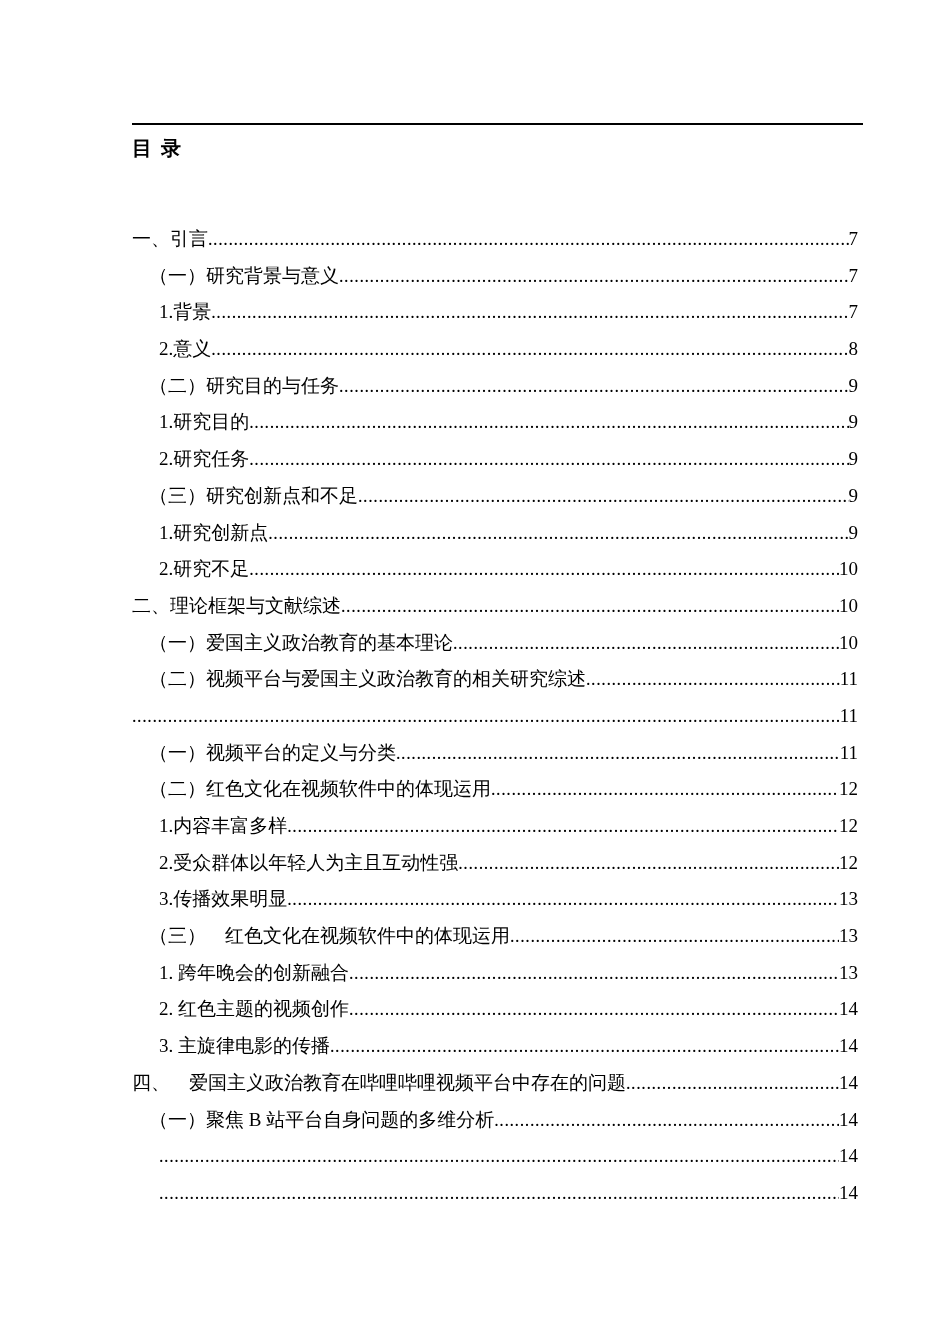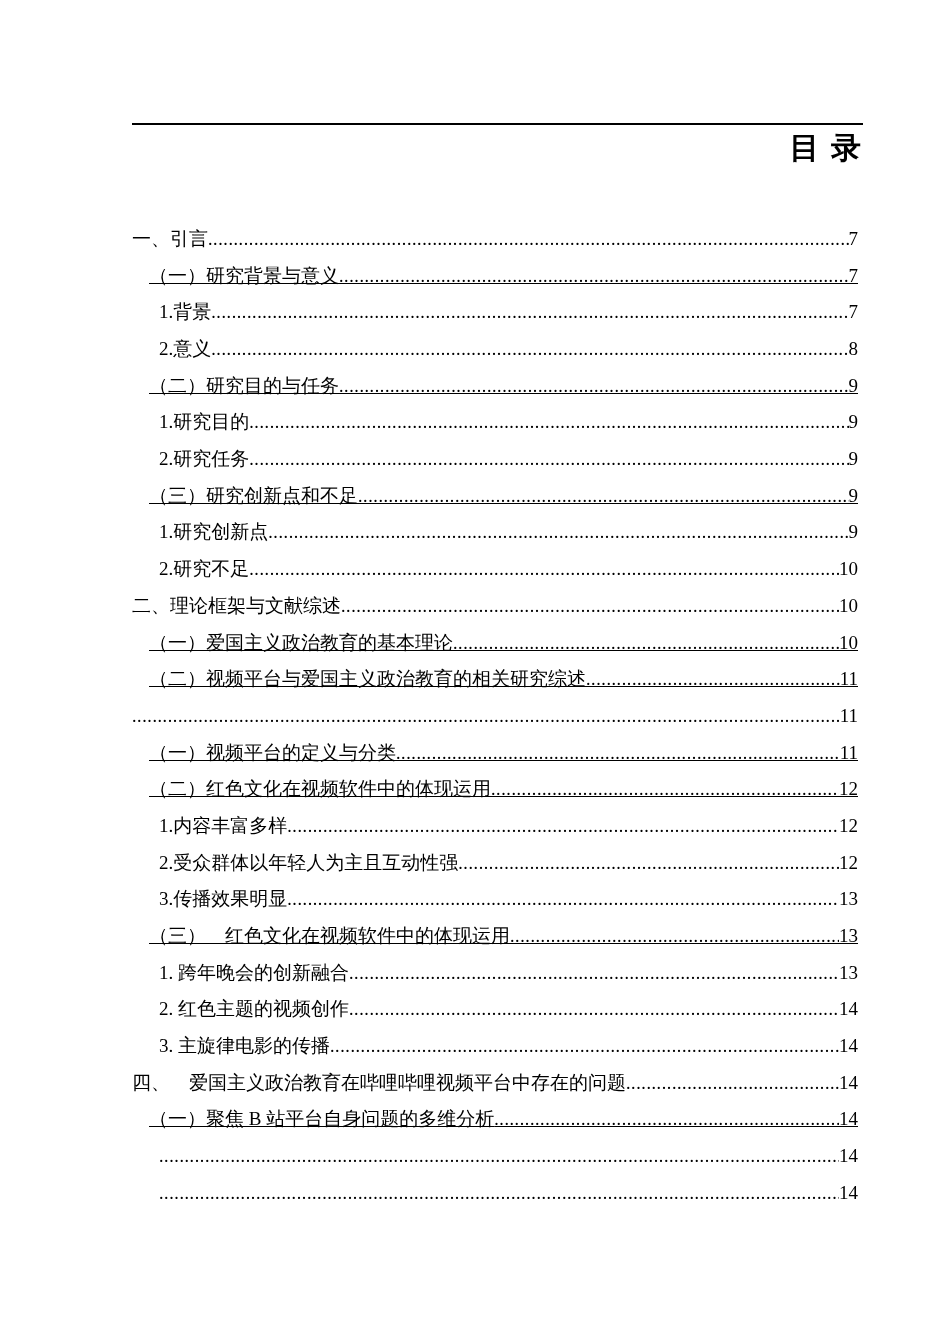--- a/index.html
+++ b/index.html
@@ -21,42 +21,42 @@
     top: 123px;
     width: 731px;
     height: 2px;
     background: #000000;
   }
   .doc-title {
     position: absolute;
     left: 132px;
     top: 131px;
     width: 731px;
-    text-align: right;
-    font-size: 30px;
+    text-align: left;
+    font-size: 20px;
     font-weight: 700;
     letter-spacing: 2px;
     line-height: 34px;
     white-space: pre;
   }
   .toc-list {
     position: absolute;
     left: 132px;
     top: 221px;
     width: 726px;
   }
   .toc-row {
     display: flex;
-    align-items: flex-end;
+    align-items: center;
     height: 36.7px;
     line-height: 36.7px;
     font-size: 19px;
     cursor: pointer;
   }
-  .toc-row.lvl2 { padding-left: 17px; text-decoration: underline; }
+  .toc-row.lvl2 { padding-left: 17px; }
   .toc-row.lvl3 { padding-left: 27px; }
   .toc-label {
     flex: 0 0 auto;
     white-space: pre;
   }
   .toc-leader {
     flex: 1 1 auto;
     overflow: hidden;
     white-space: nowrap;
     min-width: 10px;

